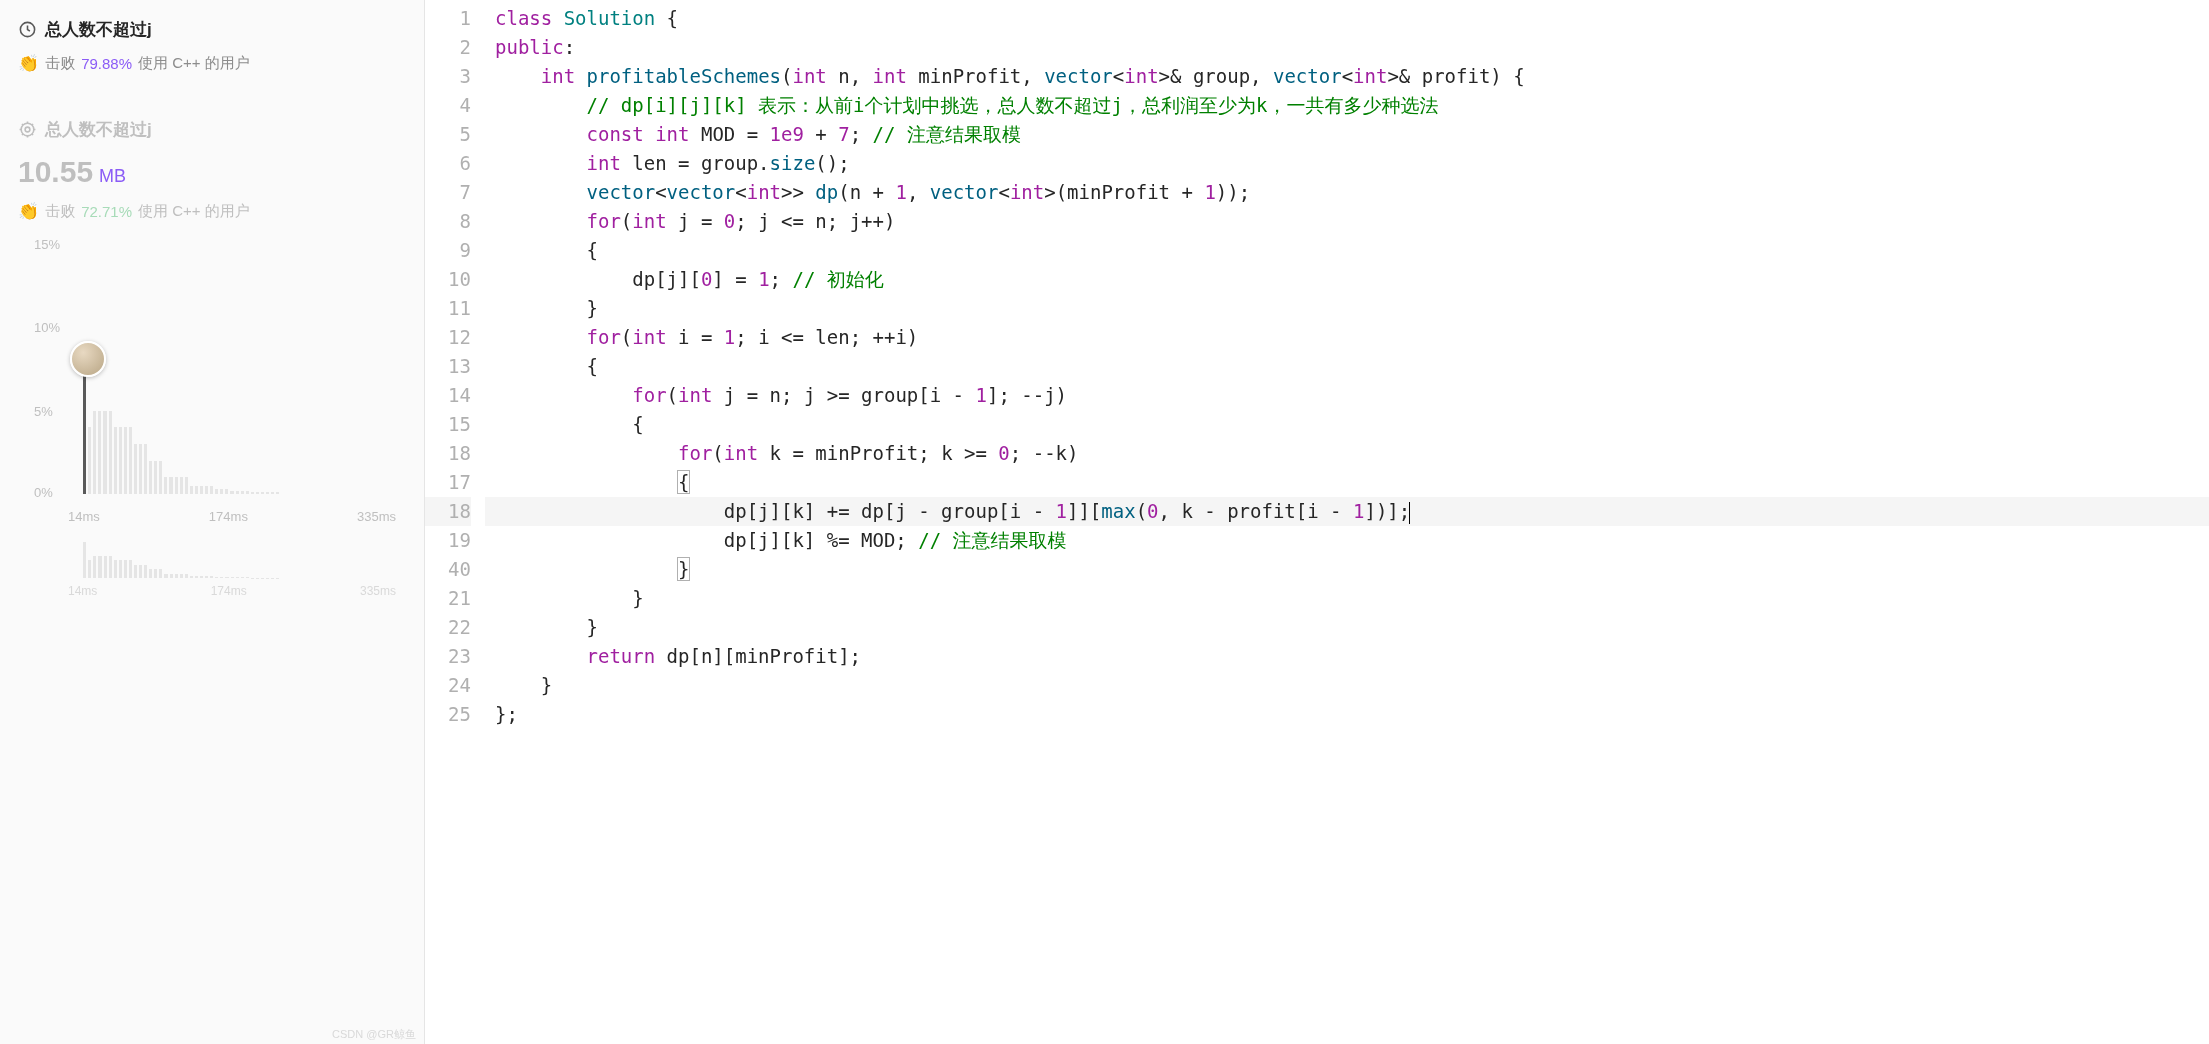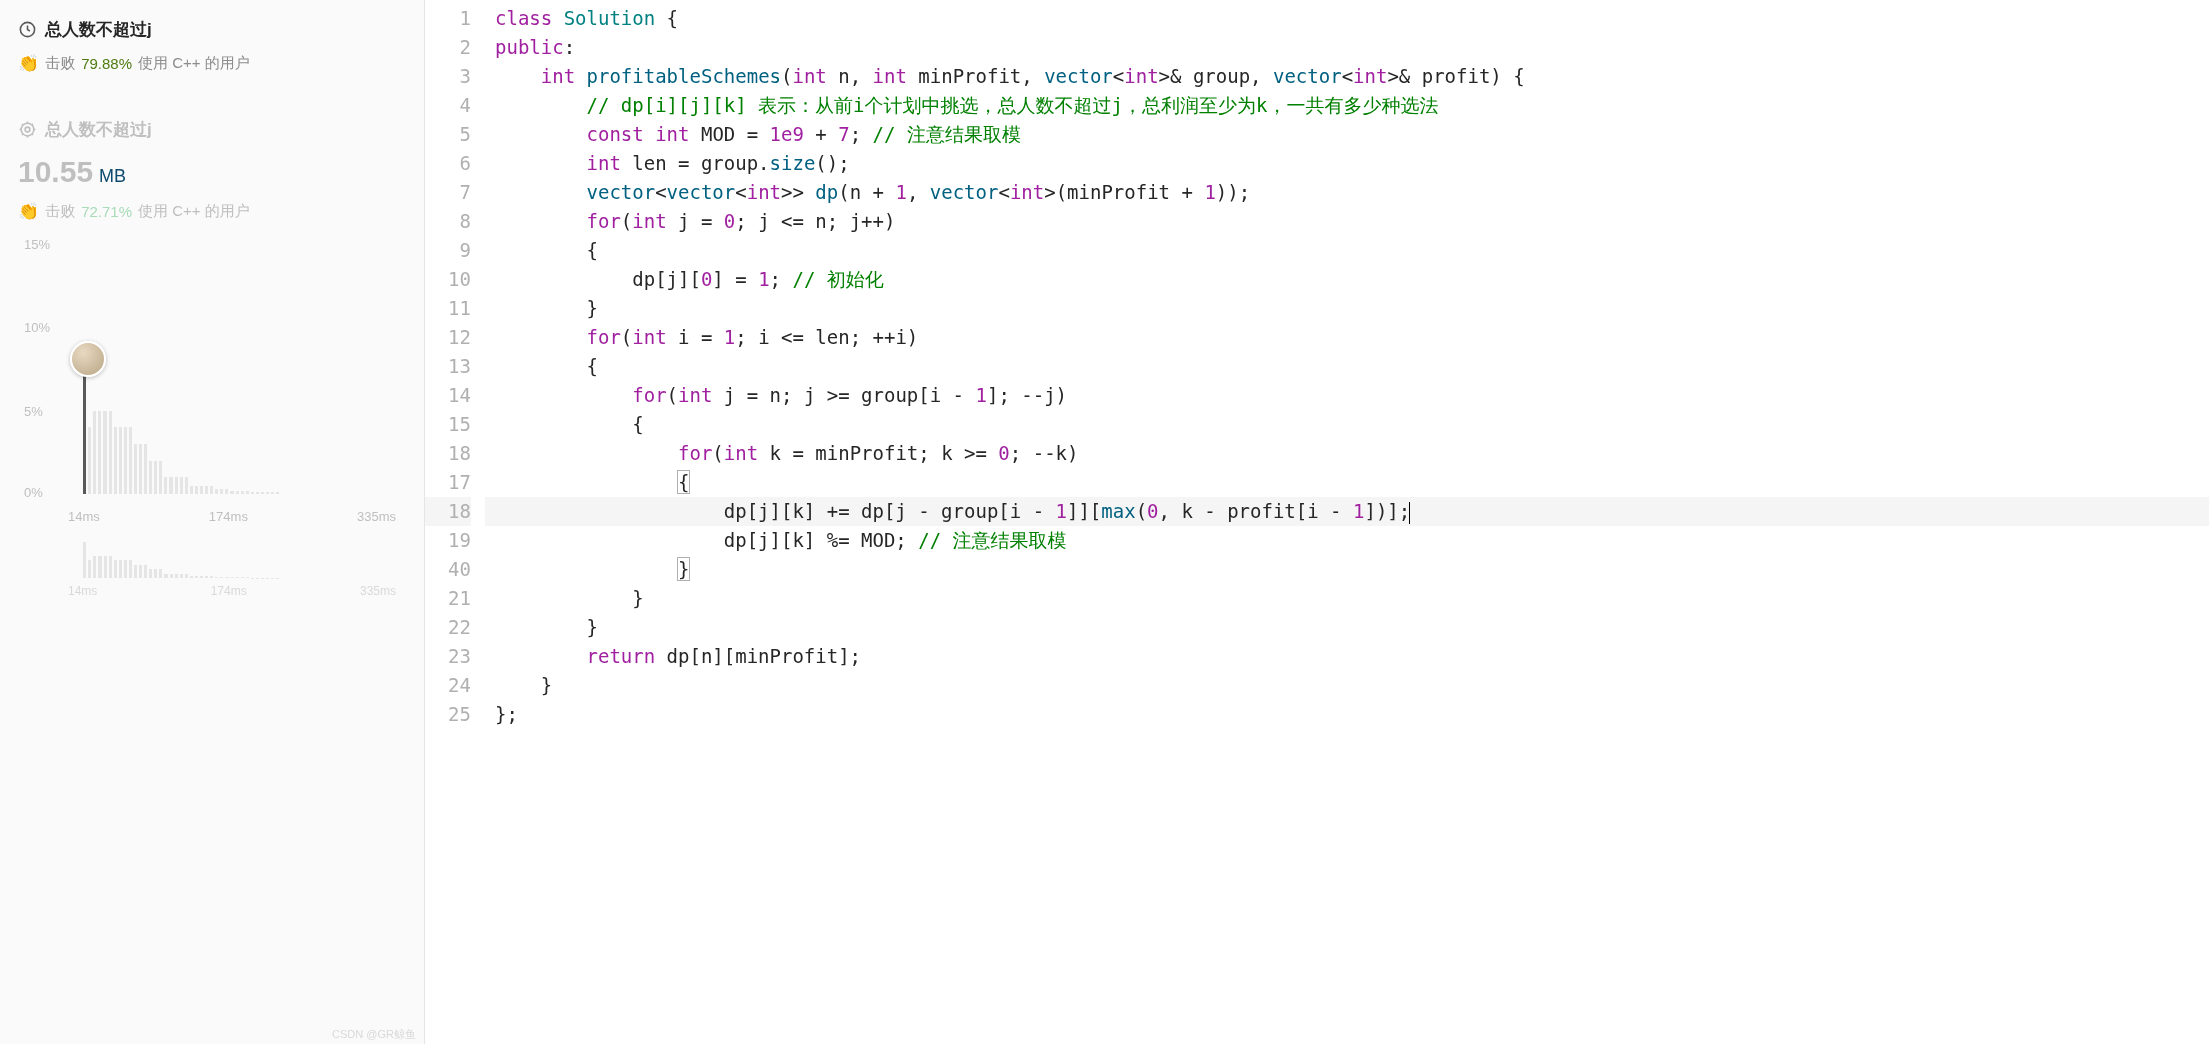--- a/index.html
+++ b/index.html
@@ -4,30 +4,30 @@
 <style>
   * { margin: 0; padding: 0; box-sizing: border-box; }
   body { font-family: -apple-system, BlinkMacSystemFont, "Segoe UI", "PingFang SC", "Microsoft YaHei", sans-serif; display: flex; height: 100vh; background: #fff; color: #262626; }
   .left-panel { width: 425px; flex-shrink: 0; border-right: 1px solid #e5e5e5; background: #fafafa; padding: 18px 18px 0 18px; position: relative; overflow: hidden; }
   .section-title { display: flex; align-items: center; gap: 8px; font-size: 17px; font-weight: 600; color: #262626; }
   .section-title.dim { color: #bfbfbf; }
   .icon { display: inline-flex; align-items: center; justify-content: center; }
   .big-value { font-size: 30px; font-weight: 600; color: #262626; margin-top: 14px; display: flex; align-items: baseline; gap: 6px; }
   .big-value.dim { color: #bfbfbf; }
   .unit { font-size: 18px; font-weight: 400; color: #8c8c8c; }
-  .unit.dim { color: #0c4a6e; }
+  .unit.dim { color: #8b5cf6; }
   .beat-row { display: flex; align-items: center; gap: 6px; font-size: 15px; margin-top: 12px; color: #8c8c8c; }
   .beat-row.dim { color: #bfbfbf; }
   .hand-icon { color: #2db55d; font-size: 17px; }
   .hand-icon.dim { color: #a7dbb8; }
-  .percent { color: #4d7c0f; font-weight: 500; }
+  .percent { color: #8b5cf6; font-weight: 500; }
   .percent.dim { color: #a7dbb8; }
   .spacer { height: 44px; }
   .chart-area { position: relative; margin-top: 22px; height: 280px; }
-  .y-label { position: absolute; left: 6px; font-size: 13px; color: #bfbfbf; transform: translateY(-50%); }
+  .y-label { position: absolute; left: 16px; font-size: 13px; color: #bfbfbf; transform: translateY(-50%); }
   .chart-inner { position: absolute; left: 50px; right: 10px; top: 0; bottom: 30px; }
   .bars { position: absolute; inset: 0; display: flex; align-items: flex-end; gap: 2px; }
   .bar { flex: 1; background: #e5e5e5; }
   .bar.hl { background: #595959; width: 3px; flex: 0 0 3px; }
   .avatar-dot { position: absolute; width: 36px; height: 36px; border-radius: 50%; background: radial-gradient(circle at 35% 30%, #e8d9c2, #b8a584); border: 2px solid #fff; box-shadow: 0 1px 4px rgba(0,0,0,.25); transform: translate(-50%, -50%); }
   .x-labels { position: absolute; left: 50px; right: 10px; bottom: 0; display: flex; justify-content: space-between; font-size: 13px; color: #bfbfbf; }
   .mini-chart { margin-top: 18px; height: 60px; padding-left: 50px; padding-right: 10px; }
   .mini-bars { height: 36px; display: flex; align-items: flex-end; gap: 2px; }
   .mini-bar { flex: 1; background: #e5e5e5; }
   .mini-labels { display: flex; justify-content: space-between; font-size: 12px; color: #d9d9d9; margin-top: 6px; }

